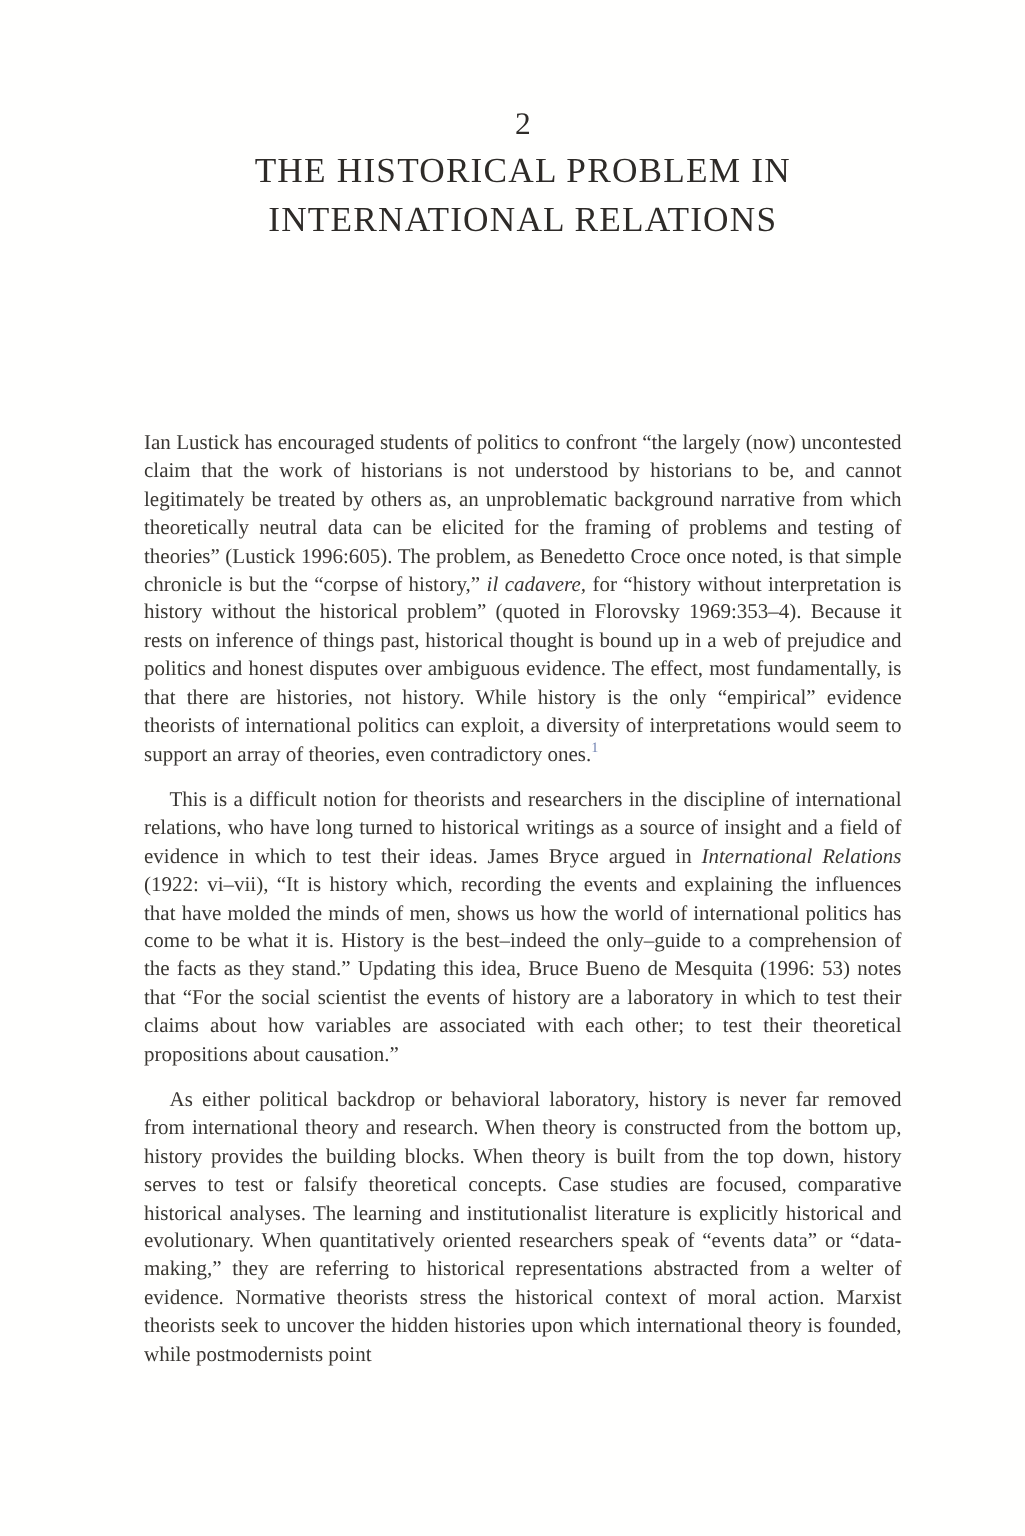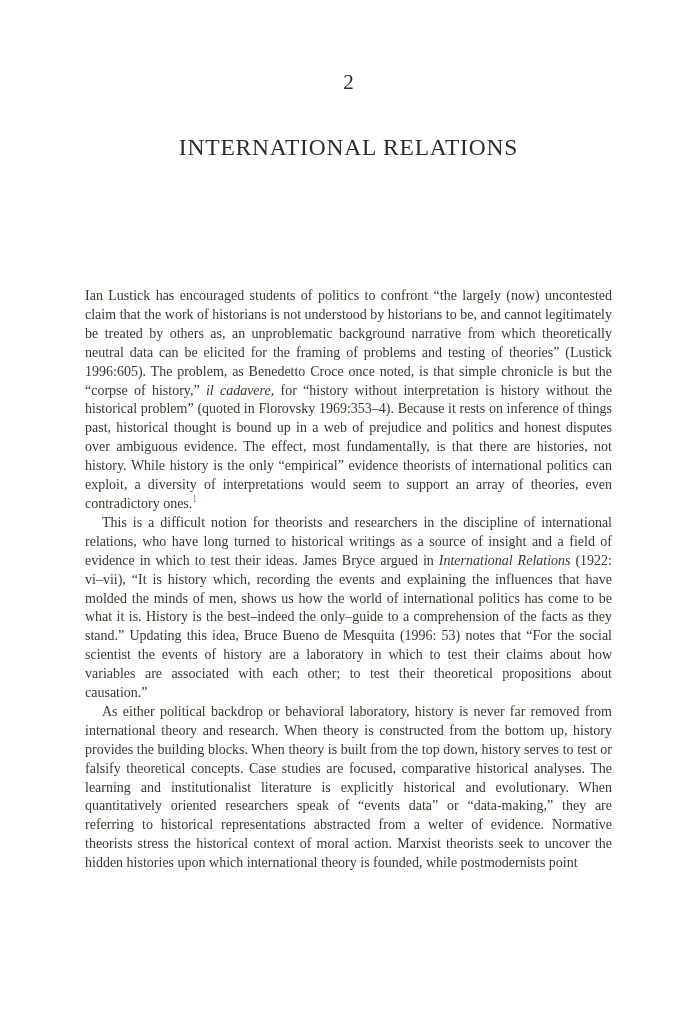--- a/index.html
+++ b/index.html
@@ -32,21 +32,21 @@
     font-size: 23.5px;
     line-height: 33px;
     letter-spacing: 0.8px;
     color: #2e2b28;
   }
   .body-text {
     margin: 123px 0 0 85px;
     width: 527px;
   }
   .para {
-    margin: 0;
+    margin: 11px;
     font-size: 14px;
     line-height: 18.9px;
     text-align: justify;
     color: #3a3733;
   }
   .para.indent { text-indent: 17px; }
   .para i { font-style: italic; }
   .para sup {
     font-size: 9.5px;
     line-height: 0;
@@ -54,21 +54,21 @@
     cursor: pointer;
   }
 </style>
 </head>
 <body>
 
 <div class="page">
   <header class="chapter-header">
     <div class="chapter-number">2</div>
     <h1 class="chapter-title">
-      <br>
+      <span>THE HISTORICAL PROBLEM IN</span><br>
       <span>INTERNATIONAL RELATIONS</span>
     </h1>
   </header>
 
   <main class="body-text">
       <p class="para"><span>Ian Lustick has encouraged students of politics to confront “the largely (now) uncontested claim that the work of historians is not understood by historians to be, and cannot legitimately be treated by others as, an unproblematic background narrative from which theoretically neutral data can be elicited for the framing of problems and testing of theories” (Lustick 1996:605). The problem, as Benedetto Croce once noted, is that simple chronicle is but the “corpse of history,” </span><i>il cadavere,</i><span> for “history without interpretation is history without the historical problem” (quoted in Florovsky 1969:353–4). Because it rests on inference of things past, historical thought is bound up in a web of prejudice and politics and honest disputes over ambiguous evidence. The effect, most fundamentally, is that there are histories, not history. While history is the only “empirical” evidence theorists of international politics can exploit, a diversity of interpretations would seem to support an array of theories, even contradictory ones.</span><sup style="color: rgb(112, 129, 176);">1</sup></p>
       <p class="para indent"><span>This is a difficult notion for theorists and researchers in the discipline of international relations, who have long turned to historical writings as a source of insight and a field of evidence in which to test their ideas. James Bryce argued in </span><i>International Relations</i><span> (1922: vi–vii), “It is history which, recording the events and explaining the influences that have molded the minds of men, shows us how the world of international politics has come to be what it is. History is the best–indeed the only–guide to a comprehension of the facts as they stand.” Updating this idea, Bruce Bueno de Mesquita (1996: 53) notes that “For the social scientist the events of history are a laboratory in which to test their claims about how variables are associated with each other; to test their theoretical propositions about causation.”</span></p>
       <p class="para indent"><span>As either political backdrop or behavioral laboratory, history is never far removed from international theory and research. When theory is constructed from the bottom up, history provides the building blocks. When theory is built from the top down, history serves to test or falsify theoretical concepts. Case studies are focused, comparative historical analyses. The learning and institutionalist literature is explicitly historical and evolutionary. When quantitatively oriented researchers speak of “events data” or “data-making,” they are referring to historical representations abstracted from a welter of evidence. Normative theorists stress the historical context of moral action. Marxist theorists seek to uncover the hidden histories upon which international theory is founded, while postmodernists point</span></p>
     </main>
 </div>

